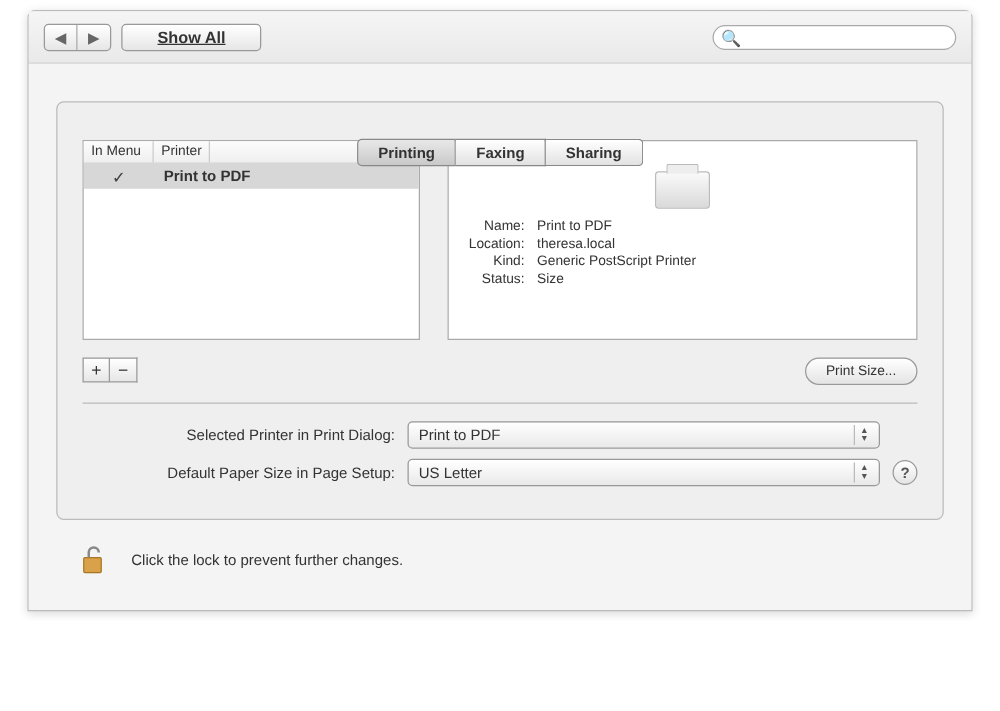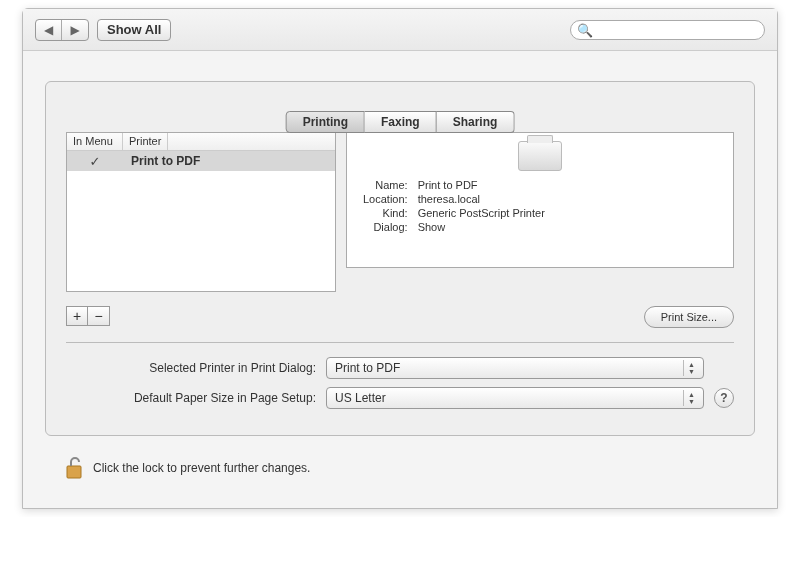--- a/index.html
+++ b/index.html
@@ -50,24 +50,24 @@
     display:flex; border:1px solid #999; border-radius:4px;
     background: linear-gradient(#fff,#e6e6e6);
     height:22px;
   }
   .nav-seg {
     width: 26px; display:flex; align-items:center; justify-content:center;
     font-size: 12px; color:#666;
   }
   .nav-seg:first-child { border-right:1px solid #aaa; }
   .show-all {
-    margin-left:8px; height:22px; padding:0 9px;
+    margin-left:8px; height:22px; padding:0 28px;
     border:1px solid #999; border-radius:4px;
     background: linear-gradient(#fff,#e6e6e6);
-    display:flex; align-items:center; font-size:13px; font-weight:bold;
+    display:flex; align-items:center; font-size:13px; font-weight:bold;text-decoration:underline;
   }
   .search-wrap { margin-left:auto; position:relative; }
   .search {
     width: 195px; height:20px; border:1px solid #aaa;
     border-radius:12px; padding:0 8px 0 24px; outline:none;
     background:#fff;
   }
   .search-icn {
     position:absolute; left:7px; top:3px; font-size:13px; color:#777;
   }
@@ -92,21 +92,21 @@
   .tabseg:first-child{ border-radius:4px 0 0 4px; }
   .tabseg:last-child{ border-radius:0 4px 4px 0; }
   .tabseg.active { background: linear-gradient(#e8e8e8,#c9c9c9); }
 
   .panel {
     border:1px solid #bbb; border-radius:6px;
     background:#efefef;
     padding: 30px 20px 18px 20px;
   }
 
-  .columns { display:flex; gap:10px;margin-top:20px; }
+  .columns { display:flex; gap:22px; }
 
   .printer-list {
     flex:0 0 270px; height:160px;
     border:1px solid #aaa; background:#fff;
   }
   .list-hdr { display:flex; background:linear-gradient(#fcfcfc,#efefef); border-bottom:1px solid #ccc; height:18px; }
   .list-hdr div {
     font-size:11px; padding:2px 6px; border-right:1px solid #ccc;
   }
   .col-menu { width:56px; }
@@ -115,23 +115,23 @@
     background:#d7d7d7;
   }
   .list-row .cell-menu {
     width:56px; display:flex; justify-content:center; font-size:13px; color:#444;
   }
   .list-row .cell-name {
     font-weight:bold; padding-left:8px; font-size:12px;
   }
 
   .detail {
-    flex:1; height:136px; border:1px solid #aaa; background:#fff;
+    flex:1; height:160px; border:1px solid #aaa; background:#fff;
     display:flex; flex-direction:column; align-items:center;
-    padding:8px 10px;
+    padding:24px 10px;
   }
   .printer-icon {
     width:44px; height:30px;
     background: linear-gradient(#fafafa,#d9d9d9);
     border:1px solid #bbb; border-radius:3px;
     position:relative; margin-bottom:8px;
   }
   .printer-icon::before {
     content:""; position:absolute; top:-7px; left:8px; right:8px; height:7px;
     background:#eee; border:1px solid #bbb; border-bottom:none; border-radius:2px 2px 0 0;
@@ -176,21 +176,21 @@
   }
   .help {
     width:20px; height:20px; margin-left:10px;
     border:1px solid #999; border-radius:50%;
     background:linear-gradient(#fff,#e4e4e4);
     display:flex; align-items:center; justify-content:center;
     font-size:12px; font-weight:bold; color:#555;
   }
 
   .lockrow {
-    display:flex; align-items:center; gap:8px;
+    display:flex; align-items:center; gap:20px;
     padding: 20px 18px 14px 18px;
     font-size:12px; color:#333;
   }
   .lock-icon svg { display:block; }
 </style>
 </head>
 <body>
 
 <div class="window">
 
@@ -232,22 +232,22 @@
 
         <div class="detail">
           <div class="printer-icon"></div>
           <div class="kv">
             <div class="lbl">Name:</div>
             <div>Print to PDF</div>
             <div class="lbl">Location:</div>
             <div>theresa.local</div>
             <div class="lbl">Kind:</div>
             <div>Generic PostScript Printer</div>
-            <div class="lbl">Dialog:</div>
-            <div>Show</div>
+            <div class="lbl">Status:</div>
+            <div>Size</div>
           </div>
         </div>
 
       </div>
 
       <div style="display:flex; align-items:center; margin-top:6px;">
         <div class="list-tools">
           <div class="sqbtn">+</div>
           <div class="sqbtn">−</div>
         </div>

